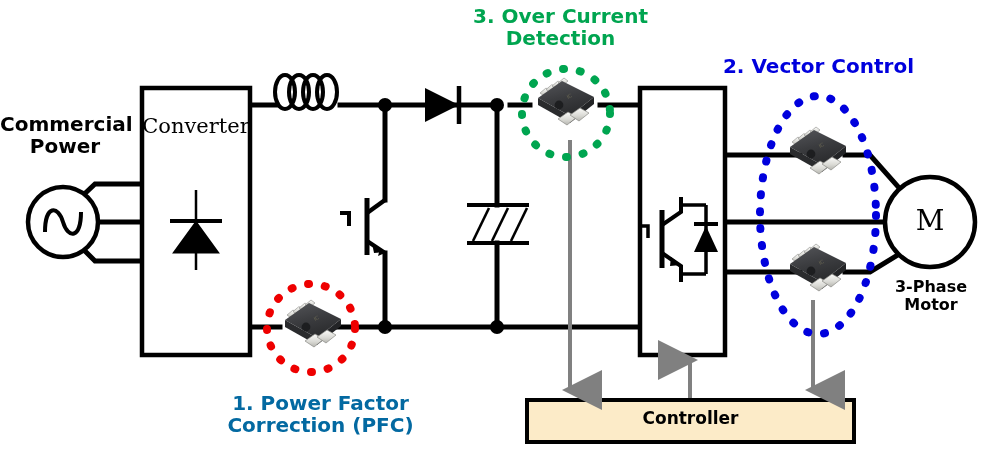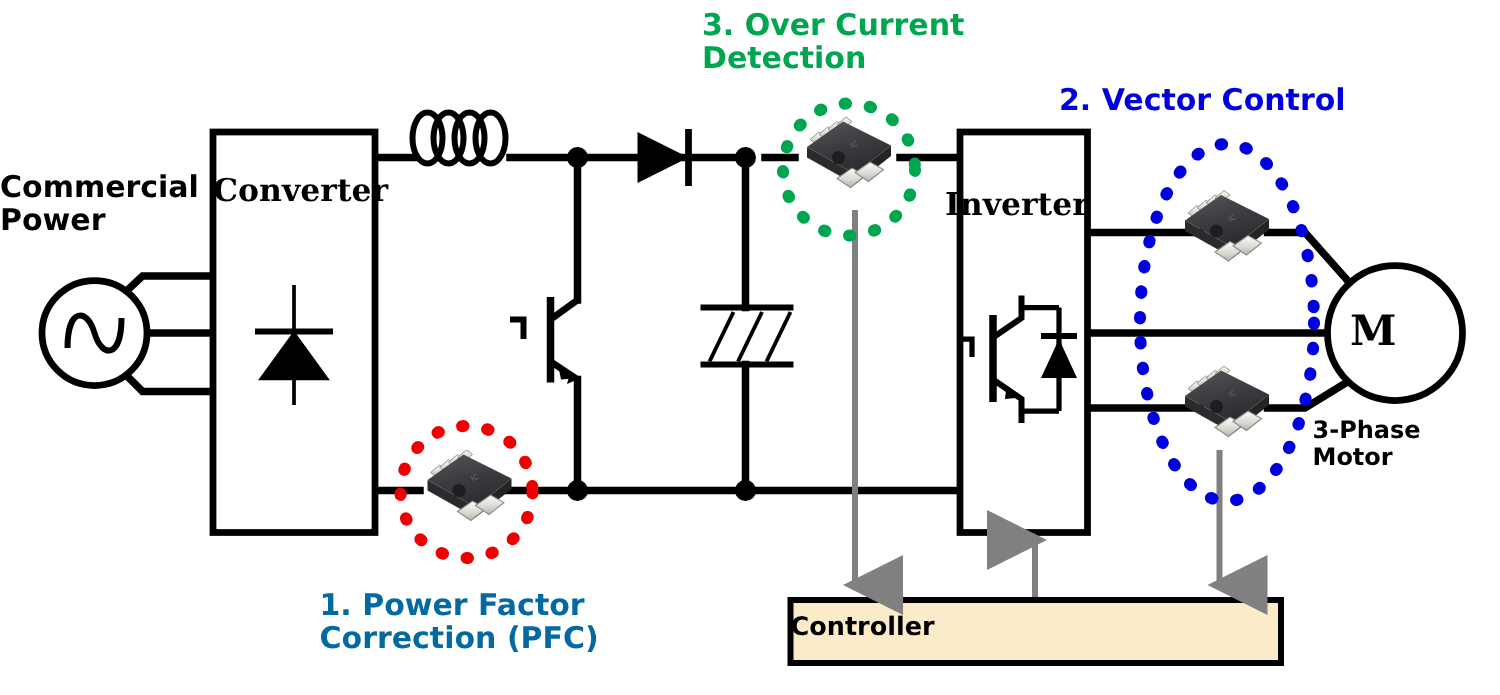--- a/index.html
+++ b/index.html
@@ -1,20 +1,20 @@
 <!DOCTYPE html>
 <html><head>
 <meta charset="utf-8">
 <style>
   html,body{margin:0;padding:0;background:#ffffff;}
   body{width:1000px;height:463px;font-family:"DejaVu Sans","Liberation Sans",sans-serif;}
   #stage{position:relative;width:1000px;height:463px;overflow:hidden;background:#fff;}
   svg#diagram{position:absolute;left:0;top:0;width:1000px;height:463px;}
-  .lbl{position:absolute;font-weight:bold;line-height:1.12;white-space:pre-line;}
-  .blk{font-family:"DejaVu Serif","Liberation Serif",serif;font-weight:bold;}
+  .lbl{position:absolute;font-weight:bold;text-align:center;line-height:1.12;white-space:pre-line;}
+  .blk{font-family:"DejaVu Serif","Liberation Serif",serif;font-weight:normal;}
 </style>
 </head>
 <body>
 
 <div id="stage">
 
   <svg id="diagram" viewBox="0 0 1000 463">
     <defs>
       <marker id="arrowDown" markerWidth="10" markerHeight="10" refX="5" refY="8" orient="auto">
         <path d="M0,0 L10,0 L5,10 z" fill="#808080"></path>
@@ -185,21 +185,20 @@
     <circle cx="311" cy="328" r="44" fill="none" stroke="#EE0000" stroke-width="8" stroke-linecap="round" stroke-dasharray="1 16"></circle>
     <circle cx="566" cy="113" r="44" fill="none" stroke="#00A550" stroke-width="8" stroke-linecap="round" stroke-dasharray="1 16"></circle>
     <ellipse cx="818" cy="215" rx="58" ry="119" fill="none" stroke="#0000DD" stroke-width="8" stroke-linecap="round" stroke-dasharray="1 16"></ellipse>
   </svg>
 
   <div class="lbl" style="left:0px;top:113px;width:130px;font-size:20px;color:#000;">Commercial
 Power</div>
 
   <div class="lbl blk" style="left:142px;top:115px;width:108px;font-size:21px;color:#000;">Converter</div>
 
-  <div class="lbl blk" style="left:630px;top:124px;width:105px;font-size:21px;color:#000;">Inverter</div>
 
   <div class="lbl" style="left:527px;top:409px;width:327px;font-size:17px;color:#000;">Controller</div>
 
   <div class="lbl blk" style="left:900px;top:205px;width:60px;font-size:28px;color:#000;">M</div>
 
   <div class="lbl" style="left:875px;top:278px;width:112px;font-size:16px;color:#000;">3-Phase
 Motor</div>
 
   <div class="lbl" style="left:213px;top:392px;width:215px;font-size:20px;color:#0369a1;">1. Power Factor
 Correction (PFC)</div>

